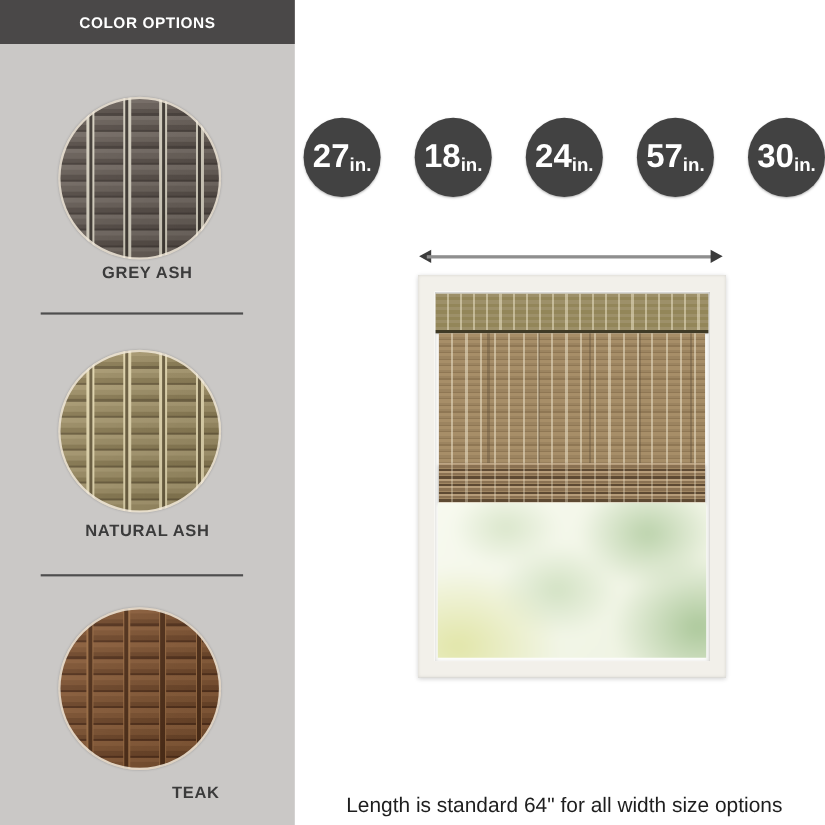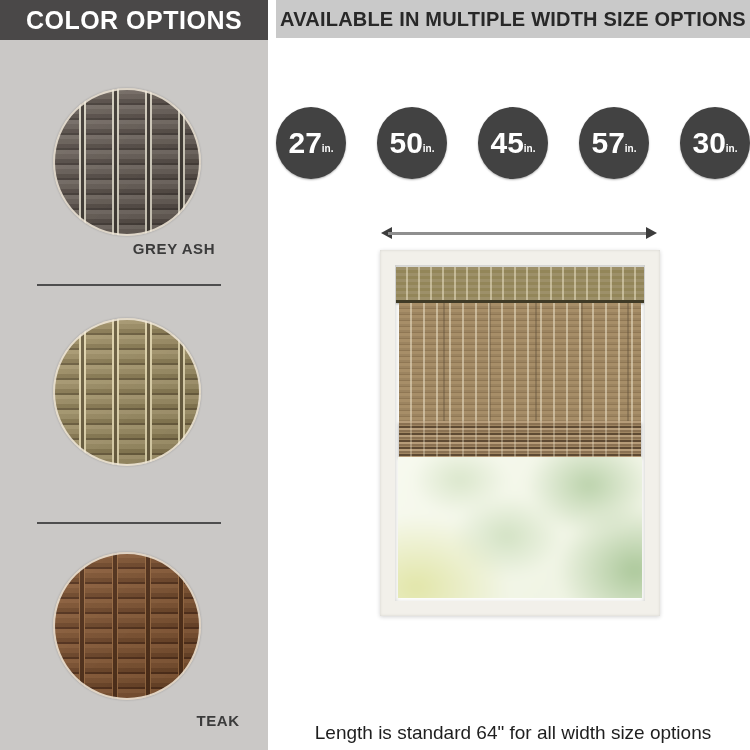--- a/index.html
+++ b/index.html
@@ -5,21 +5,21 @@
   html,body{margin:0;padding:0;background:#fff;}
   .canvas{
     position:relative;width:750px;height:750px;overflow:hidden;
     font-family:"Liberation Sans", sans-serif;background:#ffffff;
   }
   
   .left-panel{position:absolute;left:0;top:0;width:268px;height:750px;background:#cac8c6;}
   .left-header{
     position:absolute;left:0;top:0;width:268px;height:40px;background:#4a4848;
     display:flex;align-items:center;justify-content:center;
-    color:#ffffff;font-weight:bold;font-size:25px;letter-spacing:.5px;
+    color:#ffffff;font-weight:bold;font-size:14px;letter-spacing:.5px;
   }
   .swatch{
     position:absolute;left:53px;width:148px;height:148px;border-radius:50%;
     border:2px solid rgba(242,234,220,.85);box-sizing:border-box;overflow:hidden;
     box-shadow:0 0 2px rgba(0,0,0,.25);
   }
   .swatch-grey{
     top:88px;
     background:
       linear-gradient(135deg, rgba(255,255,255,.07), rgba(0,0,0,.14)),
@@ -35,21 +35,21 @@
   }
   .swatch-teak{
     top:552px;
     background:
       linear-gradient(135deg, rgba(255,255,255,.08), rgba(0,0,0,.15)),
       repeating-linear-gradient(90deg, rgba(0,0,0,0) 0 24px, #9c6c42 24px 25px, #4f2d16 25px 29px, #9c6c42 29px 30px, rgba(0,0,0,0) 30px 33px),
       repeating-linear-gradient(180deg, #8a5c38 0 4px, #7e5230 4px 9px, #6e4527 9px 13px, #512e18 13px 15px);
   }
   .swatch-label{
     position:absolute;left:0;width:268px;text-align:center;
-    font-weight:bold;font-size:15px;color:#3b3b3b;letter-spacing:.6px;padding-left:40px;
+    font-weight:bold;font-size:15px;color:#3b3b3b;letter-spacing:.6px;
   }
   .label-grey{top:240px;} .label-natural{top:474px;} .label-teak{top:712px;margin-left:44px;}
   .divider{position:absolute;left:37px;width:184px;height:2px;background:#4e4e4e;}
   .divider-1{top:284px;} .divider-2{top:522px;}
 
   
   .right-header{
     position:absolute;left:276px;top:0;width:474px;height:38px;background:#c9c9c9;
     display:flex;align-items:center;justify-content:center;
     color:#282828;font-weight:bold;font-size:20px;letter-spacing:.2px;
@@ -57,21 +57,21 @@
   .width-row{
     position:absolute;left:276px;top:107px;width:474px;
     display:flex;justify-content:center;gap:31px;
   }
   .width-circle{
     width:72px;height:72px;border-radius:50%;background:#424242;
     display:flex;align-items:center;justify-content:center;
     color:#ffffff;box-shadow:0 1px 2px rgba(0,0,0,.3);
   }
   .width-num{font-weight:bold;font-size:30px;line-height:1;}
-  .width-unit{font-weight:bold;font-size:10px;line-height:1;padding-top:12px;}
+  .width-unit{font-weight:bold;font-size:17px;line-height:1;padding-top:12px;}
 
   
   .arrow{position:absolute;left:381px;top:227px;width:276px;height:12px;}
   .arrow-line{position:absolute;left:7px;right:7px;top:5px;height:3px;background:#8f8f8f;}
   .arrow-head{position:absolute;top:0;width:0;height:0;border-top:6px solid transparent;border-bottom:6px solid transparent;}
   .arrow-head.left{left:0;border-right:11px solid #3c3c3c;}
   .arrow-head.right{right:0;border-left:11px solid #3c3c3c;}
 
   
   .window{
@@ -131,42 +131,40 @@
     <div class="left-header">
       <span>COLOR OPTIONS</span>
     </div>
 
     <div class="swatch swatch-grey"></div>
     <div class="swatch-label label-grey">GREY ASH</div>
 
     <div class="divider divider-1"></div>
 
     <div class="swatch swatch-natural"></div>
+    <div class="swatch-label label-natural">NATURAL ASH</div>
 
     <div class="divider divider-2"></div>
 
     <div class="swatch swatch-teak"></div>
     <div class="swatch-label label-teak">TEAK</div>
   </aside>
 
-  <div class="right-header">
-    <span>AVAILABLE IN MULTIPLE WIDTH SIZE OPTIONS</span>
-  </div>
 
   <div class="width-row">
     <div class="width-circle">
       <span class="width-num">27</span>
       <span class="width-unit">in.</span>
     </div>
     <div class="width-circle">
-      <span class="width-num">50</span>
+      <span class="width-num">18</span>
       <span class="width-unit">in.</span>
     </div>
     <div class="width-circle">
-      <span class="width-num">45</span>
+      <span class="width-num">24</span>
       <span class="width-unit">in.</span>
     </div>
     <div class="width-circle">
       <span class="width-num">57</span>
       <span class="width-unit">in.</span>
     </div>
     <div class="width-circle">
       <span class="width-num">30</span>
       <span class="width-unit">in.</span>
     </div>

